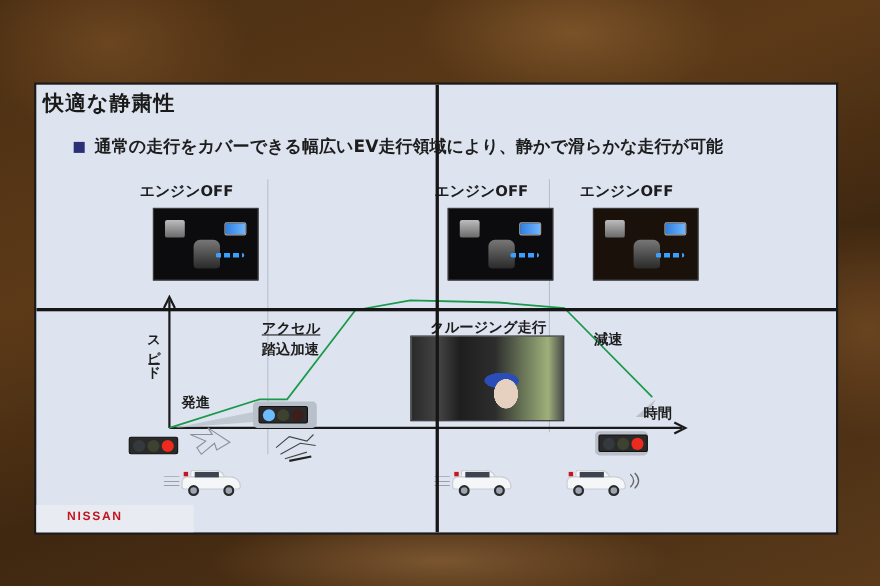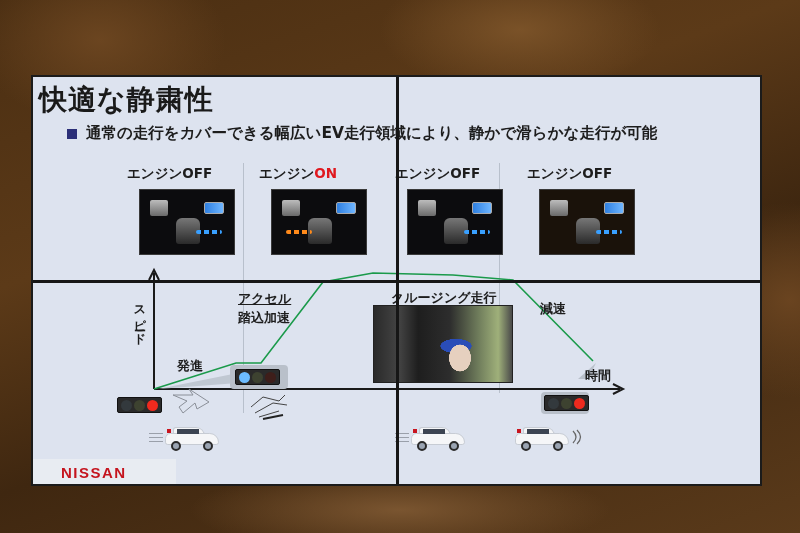--- a/index.html
+++ b/index.html
@@ -18,21 +18,21 @@
     position: absolute; left: 33px; top: 77px; width: 727px; height: 407px;
     background: #dde3ef;
     box-shadow: 0 0 0 2px #1b1b1b;
     overflow: hidden;
   }
   .seam-v { position: absolute; left: 363px; top: 0; width: 3px; height: 100%; background: #161616; z-index: 20; }
   .seam-h { position: absolute; left: 0; top: 203px; width: 100%; height: 3px; background: #161616; z-index: 20; }
 
   .title {
     position: absolute; left: 6px; top: 4px;
-    font-size: 28px; font-weight: bold; color: #1a1a1a; letter-spacing: 1px;
+    font-size: 19px; font-weight: bold; color: #1a1a1a; letter-spacing: 1px;
   }
   .subtitle-row { position: absolute; left: 34px; top: 46px; display: flex; align-items: center; gap: 9px; }
   .bullet { width: 10px; height: 10px; background: #2b2f78; }
   .subtitle { font-size: 15.5px; font-weight: bold; color: #1d1d1d; white-space: nowrap; }
 
   .engine-col { position: absolute; top: 88px; width: 120px; }
   .engine-label { font-size: 13.5px; font-weight: bold; color: #1d1d1d; height: 18px; }
   .engine-label .on { color: #e0181e; }
   .engine-img {
     margin: 6px auto 0; width: 96px; height: 66px;
@@ -71,21 +71,21 @@
   .car { position: absolute; width: 60px; height: 24px; z-index: 6; }
   .car .body { position: absolute; left: 4px; top: 6px; width: 54px; height: 12px; background: #f5f6f8; border-radius: 6px 10px 3px 3px; border: 1px solid #c7ccd4; }
   .car .roof { position: absolute; left: 12px; top: 0; width: 32px; height: 9px; background: #f5f6f8; border-radius: 4px 12px 0 0; border: 1px solid #c7ccd4; }
   .car .win { position: absolute; left: 16px; top: 2px; width: 22px; height: 5px; background: #3c4452; }
   .car .tail { position: absolute; left: 6px; top: 2px; width: 4px; height: 4px; background: #c8141e; }
   .car .wheel { position: absolute; top: 14px; width: 10px; height: 10px; border-radius: 50%; background: #9aa4b2; border: 2px solid #2a2a2a; }
   .speed-lines { position: absolute; width: 14px; height: 10px; z-index: 6;
     background: repeating-linear-gradient(180deg, #9aa0aa 0 1px, transparent 1px 4px); }
 
   .footer-logo-area { position: absolute; left: 0; top: 382px; width: 143px; height: 25px; background: #e8ecf2; z-index: 8; }
-  .nissan { position: absolute; left: 28px; top: 5px; font-size: 15px; font-weight: bold; color: #c5141e; letter-spacing: 1.5px; font-family: "Liberation Sans", "DejaVu Sans", sans-serif; }
+  .nissan { position: absolute; left: 28px; top: 5px; font-size: 11px; font-weight: bold; color: #c5141e; letter-spacing: 1.5px; font-family: "Liberation Sans", "DejaVu Sans", sans-serif; }
   .footer-bar { position: absolute; left: 143px; top: 382px; width: 584px; height: 25px; background: linear-gradient(90deg, #c6121d 0%, #d0162a 60%, #c01020 100%); z-index: 8; }
   .page-num { position: absolute; left: 27px; top: 6px; font-size: 11px; font-weight: bold; color: #fff; }
 </style>
 </head>
 <body>
 
 <div class="wall">
 
   <div class="title">快適な静粛性</div>
 
@@ -100,29 +100,20 @@
   <div class="engine-col" style="left:94px;">
     <div class="engine-label"><span>エンジン</span><span>OFF</span></div>
     <div class="engine-img">
       <div class="eng-block"></div>
         <div class="batt"></div>
         <div class="car-back"></div>
         <div class="flow blue"></div>
     </div>
   </div>
 
-  <div class="engine-col" style="left:226px;">
-    <div class="engine-label"><span>エンジン</span><span class="on">ON</span></div>
-    <div class="engine-img">
-      <div class="eng-block"></div>
-        <div class="batt"></div>
-        <div class="car-back"></div>
-        <div class="flow orange"></div>
-    </div>
-  </div>
 
   <div class="engine-col" style="left:362px;">
     <div class="engine-label"><span>エンジン</span><span>OFF</span></div>
     <div class="engine-img">
       <div class="eng-block"></div>
         <div class="batt"></div>
         <div class="car-back"></div>
         <div class="flow blue"></div>
     </div>
   </div>
@@ -154,21 +145,21 @@
 
     <g stroke="#444" stroke-width="1" fill="none">
       <path d="M218,330 L230,320 L246,324 L252,318"></path>
       <path d="M222,336 L240,326 L254,328"></path>
       <path d="M226,340 L246,334"></path>
       <path d="M230,342 L250,338" stroke="#222" stroke-width="2"></path>
     </g>
   </svg>
 
   <div class="chart-label v" style="left:98px; top:220px;">スピード</div>
-  <div class="chart-label" style="left:144px; top:280px;">発進</div>
+  <div class="chart-label" style="left:132px; top:280px;">発進</div>
   <div class="chart-label" style="left:205px; top:213px;text-decoration:underline;">アクセル</div>
   <div class="chart-label" style="left:205px; top:232px;">踏込加速</div>
   <div class="chart-label" style="left:358px; top:212px;">クルージング走行</div>
   <div class="chart-label" style="left:507px; top:223px;font-family:Liberation Mono, monospace;">減速</div>
   <div class="chart-label" style="left:552px; top:290px;">時間</div>
 
   <div class="photo"></div>
 
   <div class="signal" style="left:84px; top:320px;">
     <div class="lamp" style="background:#33393d;"></div>

